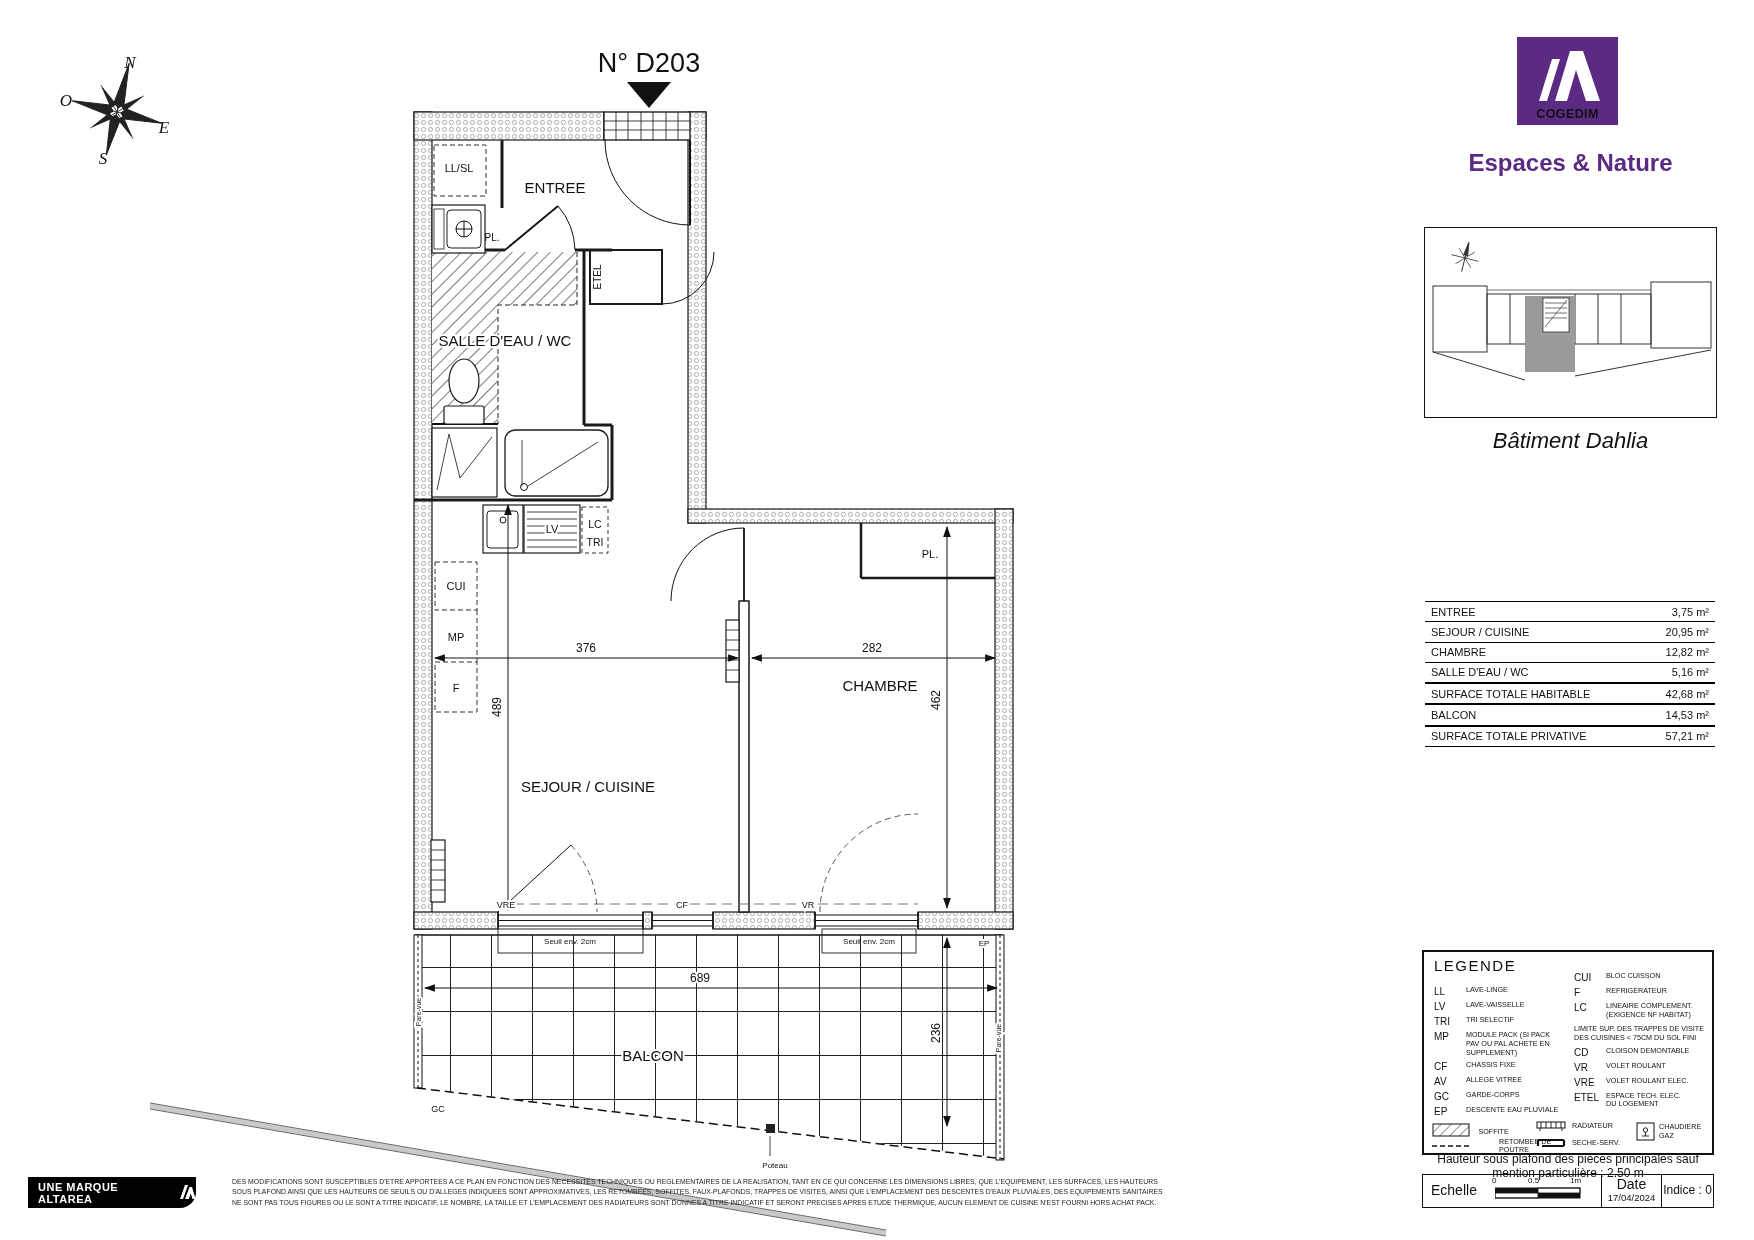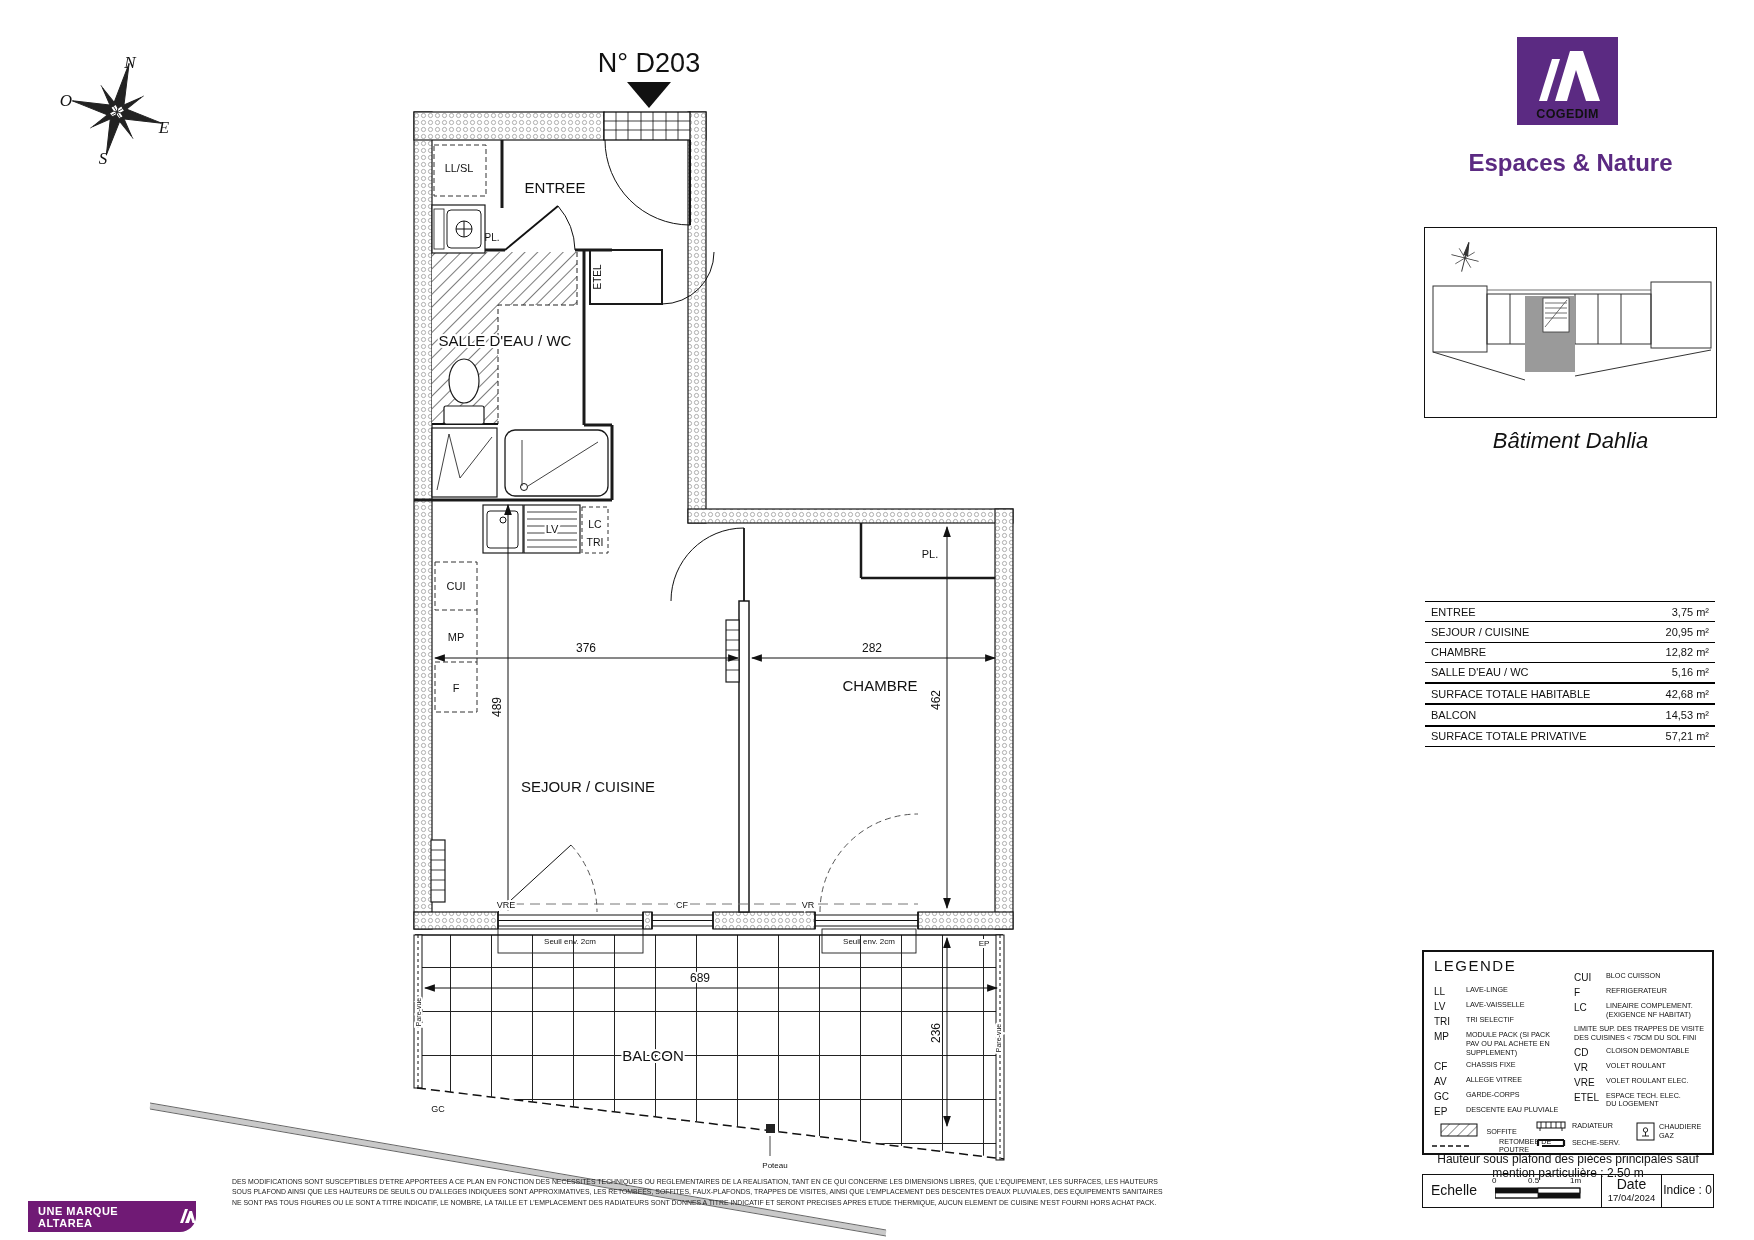--- a/index.html
+++ b/index.html
@@ -383,21 +383,21 @@
       <div class="lgrow">
           <span class="lgabbr">VRE</span>
           <span class="lgdef">VOLET ROULANT ELEC.</span>
         </div>
       <div class="lgrow">
           <span class="lgabbr">ETEL</span>
           <span class="lgdef" style="width:80px;">ESPACE TECH. ELEC. DU LOGEMENT</span>
         </div>
     </div>
 
-    <div class="abs" style="left:16px;top:168px;">
+    <div class="abs" style="left:8px;top:168px;">
       <svg width="38" height="14" style="vertical-align:middle;">
         <defs>
             <pattern id="ht2" width="7" height="7" patternUnits="userSpaceOnUse" patternTransform="rotate(45)">
               <line x1="0" y1="0" x2="0" y2="7" stroke="#444" stroke-width="1.2"></line>
             </pattern>
           </defs>
         <rect x="1" y="1" width="36" height="12" fill="url(#ht2)" stroke="#111" stroke-width="1"></rect>
       </svg>
       <span class="symlbl" style="margin-left:4px;">SOFFITE</span>
     </div>
@@ -446,21 +446,21 @@
         <rect x="0" y="1" width="85" height="10" fill="none" stroke="#111" stroke-width="1"></rect>
       </svg>
     </div>
     <div style="width:60px;border-right:1.5px solid #111;box-sizing:border-box;text-align:center;">
       <div style="font-size:14px;margin-top:1px;">Date</div>
       <div style="font-size:9.5px;">17/04/2024</div>
     </div>
     <div style="flex:1;text-align:center;font-size:12px;line-height:31px;">Indice : 0</div>
   </div>
 
-  <div class="abs" style="left:28px;top:1177px;width:168px;height:31px;background:#701a75;border-radius:0 0 16px 0;display:flex;align-items:center;margin-top:24px;">
+  <div class="abs" style="left:28px;top:1177px;width:168px;height:31px;background:#000000;border-radius:0 0 16px 0;display:flex;align-items:center;">
     <span style="color:#fff;font-size:11px;font-weight:bold;letter-spacing:0.5px;margin-left:10px;">UNE MARQUE ALTAREA</span>
     <svg width="17" height="15" style="margin-left:7px;">
       <polygon points="1,14 6,0 9,0 4,14" fill="#fff"></polygon>
       <polygon points="6,14 10.5,2 13,2 16.5,14 13.5,14 11.8,8.5 9.8,14" fill="#fff"></polygon>
     </svg>
   </div>
   <div class="abs" style="left:232px;top:1177px;width:1010px;font-size:6.9px;line-height:1.5;color:#222;">
     <div>DES MODIFICATIONS SONT SUSCEPTIBLES D'ETRE APPORTEES A CE PLAN EN FONCTION DES NECESSITES TECHNIQUES OU REGLEMENTAIRES DE LA REALISATION, TANT EN CE QUI CONCERNE LES DIMENSIONS LIBRES, QUE L'EQUIPEMENT, LES SURFACES, LES HAUTEURS</div>
     <div>SOUS PLAFOND AINSI QUE LES HAUTEURS DE SEUILS OU D'ALLEGES INDIQUEES SONT APPROXIMATIVES, LES RETOMBEES, SOFFITES, FAUX-PLAFONDS, TRAPPES DE VISITES, AINSI QUE L'EMPLACEMENT DES DESCENTES D'EAUX PLUVIALES, DES EQUIPEMENTS SANITAIRES</div>
     <div>NE SONT PAS TOUS FIGURES OU LE SONT A TITRE INDICATIF, LE NOMBRE, LA TAILLE ET L'EMPLACEMENT DES RADIATEURS SONT DONNES A TITRE INDICATIF ET SERONT PRECISES APRES ETUDE THERMIQUE, AUCUN ELEMENT DE CUISINE N'EST FOURNI HORS ACHAT PACK.</div>

